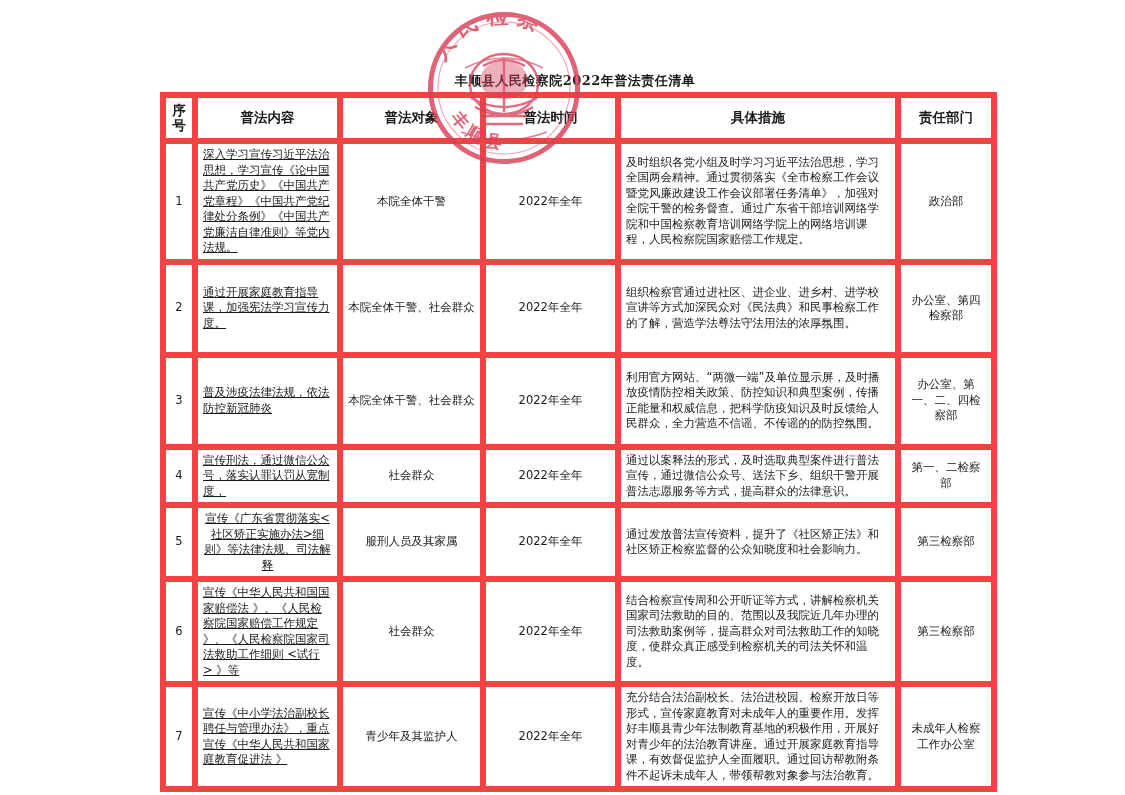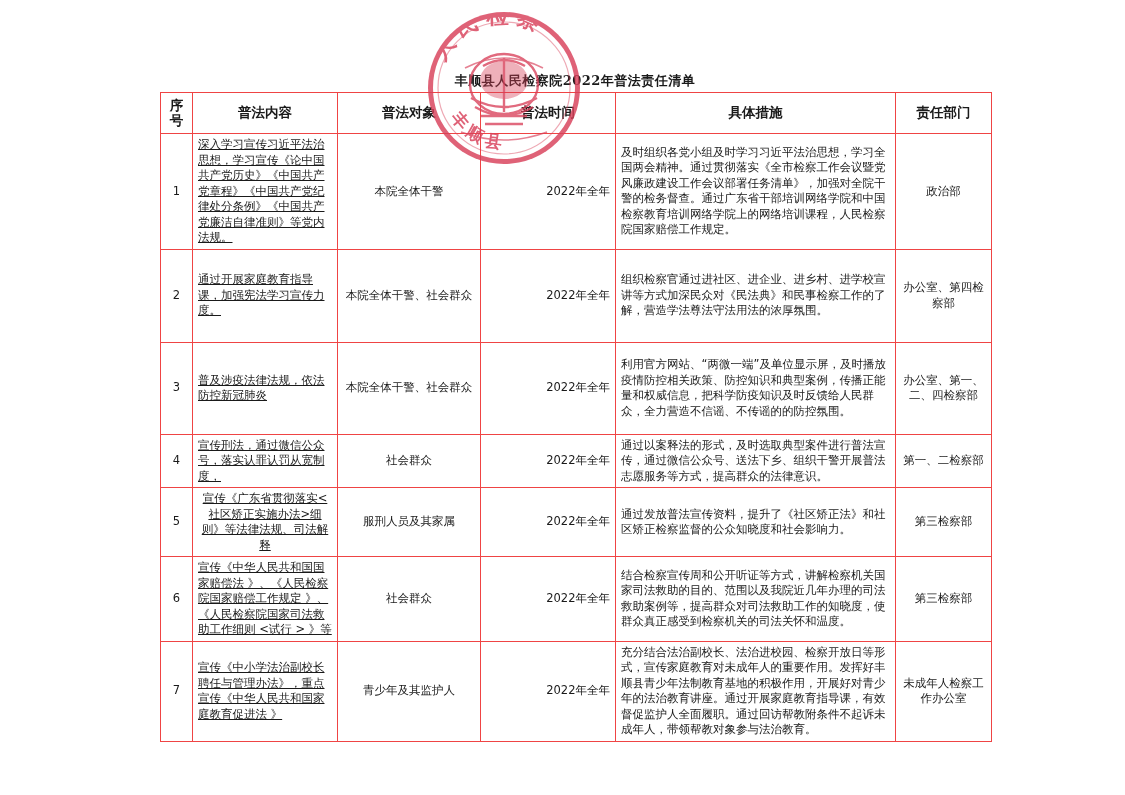--- a/index.html
+++ b/index.html
@@ -58,21 +58,21 @@
     width: 831px;
     z-index: 3;
   }
   table.sheet {
     border-collapse: collapse;
     width: 831px;
     table-layout: fixed;
     background: transparent;
   }
   table.sheet td, table.sheet th {
-    border: 1px solid #ef4444;
+    border: 6px solid #ef4444;
     padding: 3px 5px;
     font-size: 11.5px;
     line-height: 15.5px;
     vertical-align: middle;
     background: transparent;
     font-family: "DejaVu Sans", "Liberation Sans", sans-serif;
   }
   table.sheet thead th {
     height: 34px;
     text-align: center;
@@ -85,21 +85,21 @@
   col.c-no      { width: 32px;  }
   col.c-content { width: 145px; }
   col.c-target  { width: 143px; }
   col.c-time    { width: 135px; }
   col.c-measure { width: 280px; }
   col.c-dept    { width: 96px;  }
 
   td.no      { text-align: center; font-size: 13px; }
   td.content { text-align: left; text-decoration: underline;   }
   td.target  { text-align: center; }
-  td.time    { text-align: right; padding-left: 6px; }
+  td.time    { text-align: center; padding-left: 6px; }
   td.measure { text-align: left;   }
   td.dept    { text-align: center; }
 
   td.content.ctr { text-align: center; }
 </style>
 </head>
 <body>
 
 <div id="page">
 

